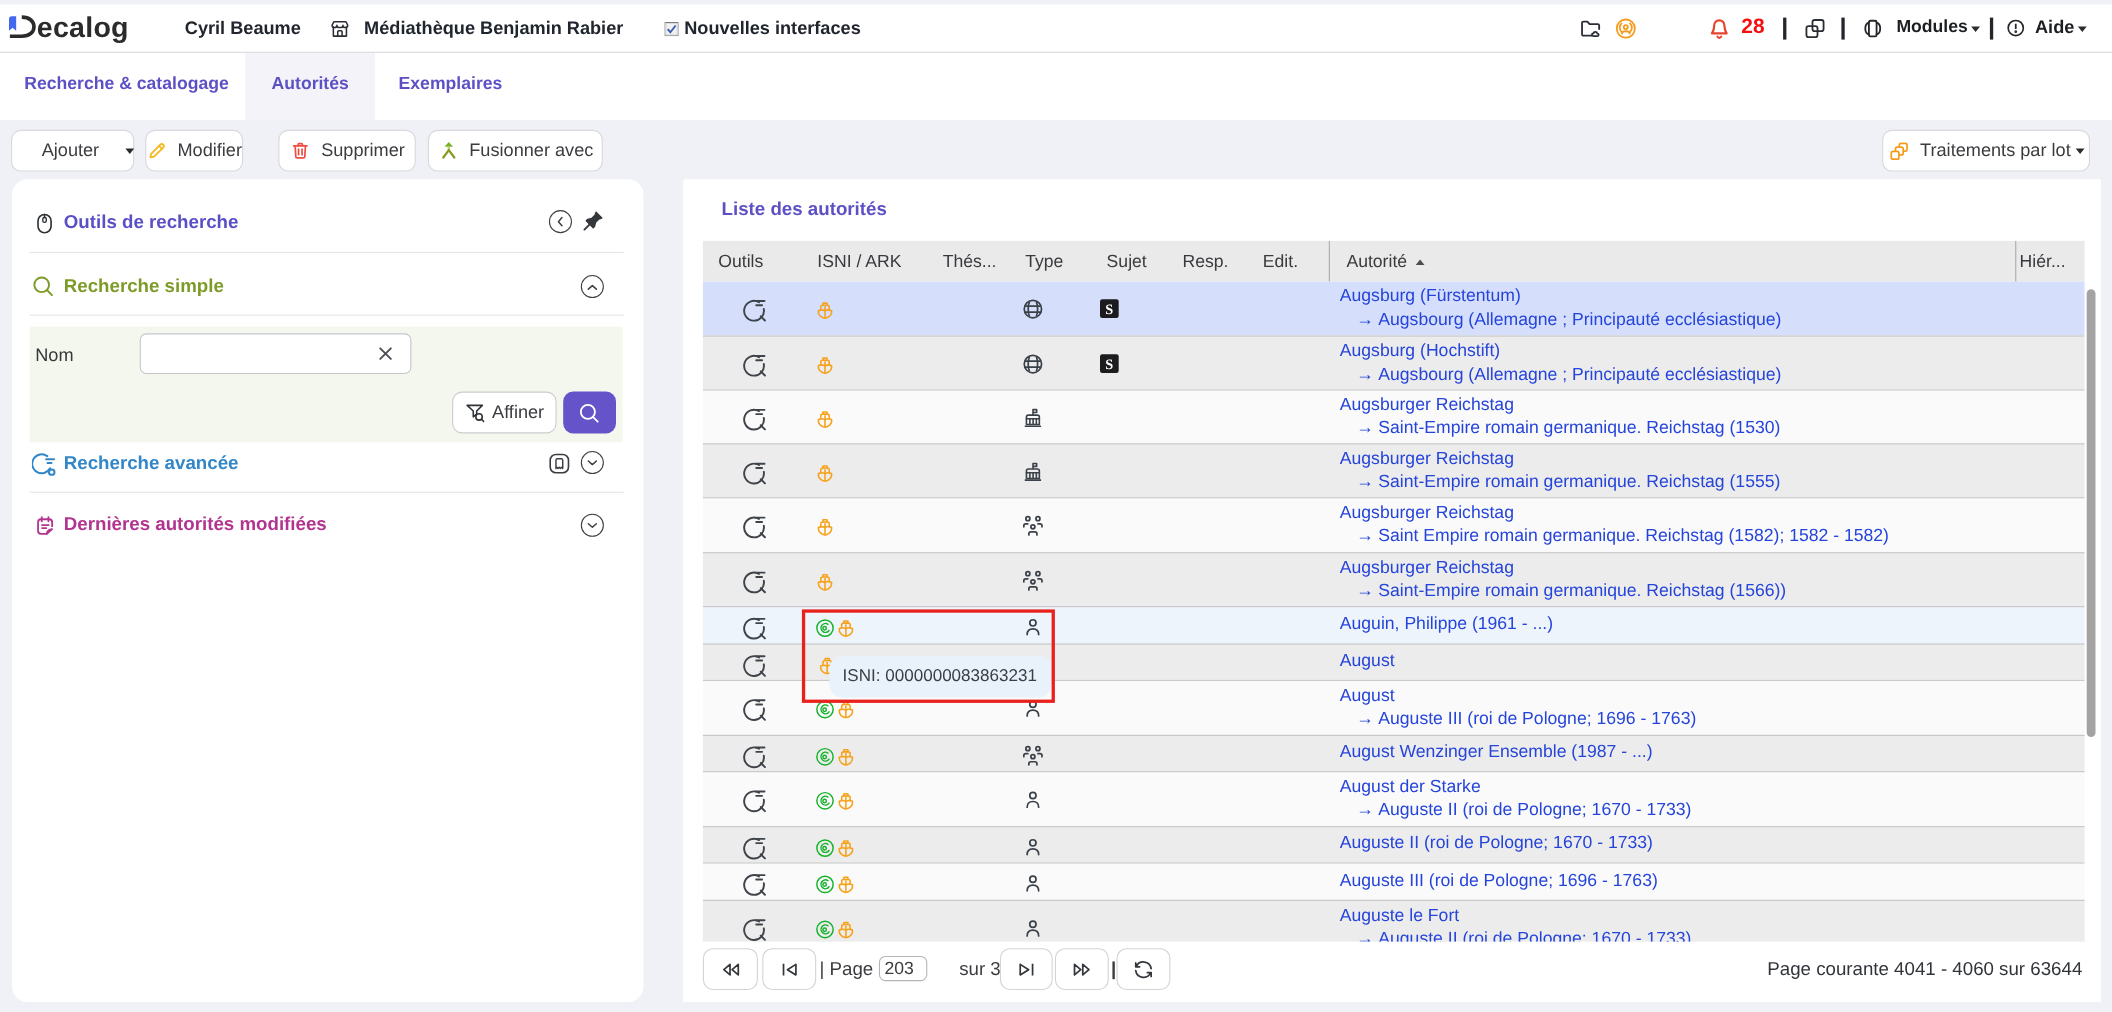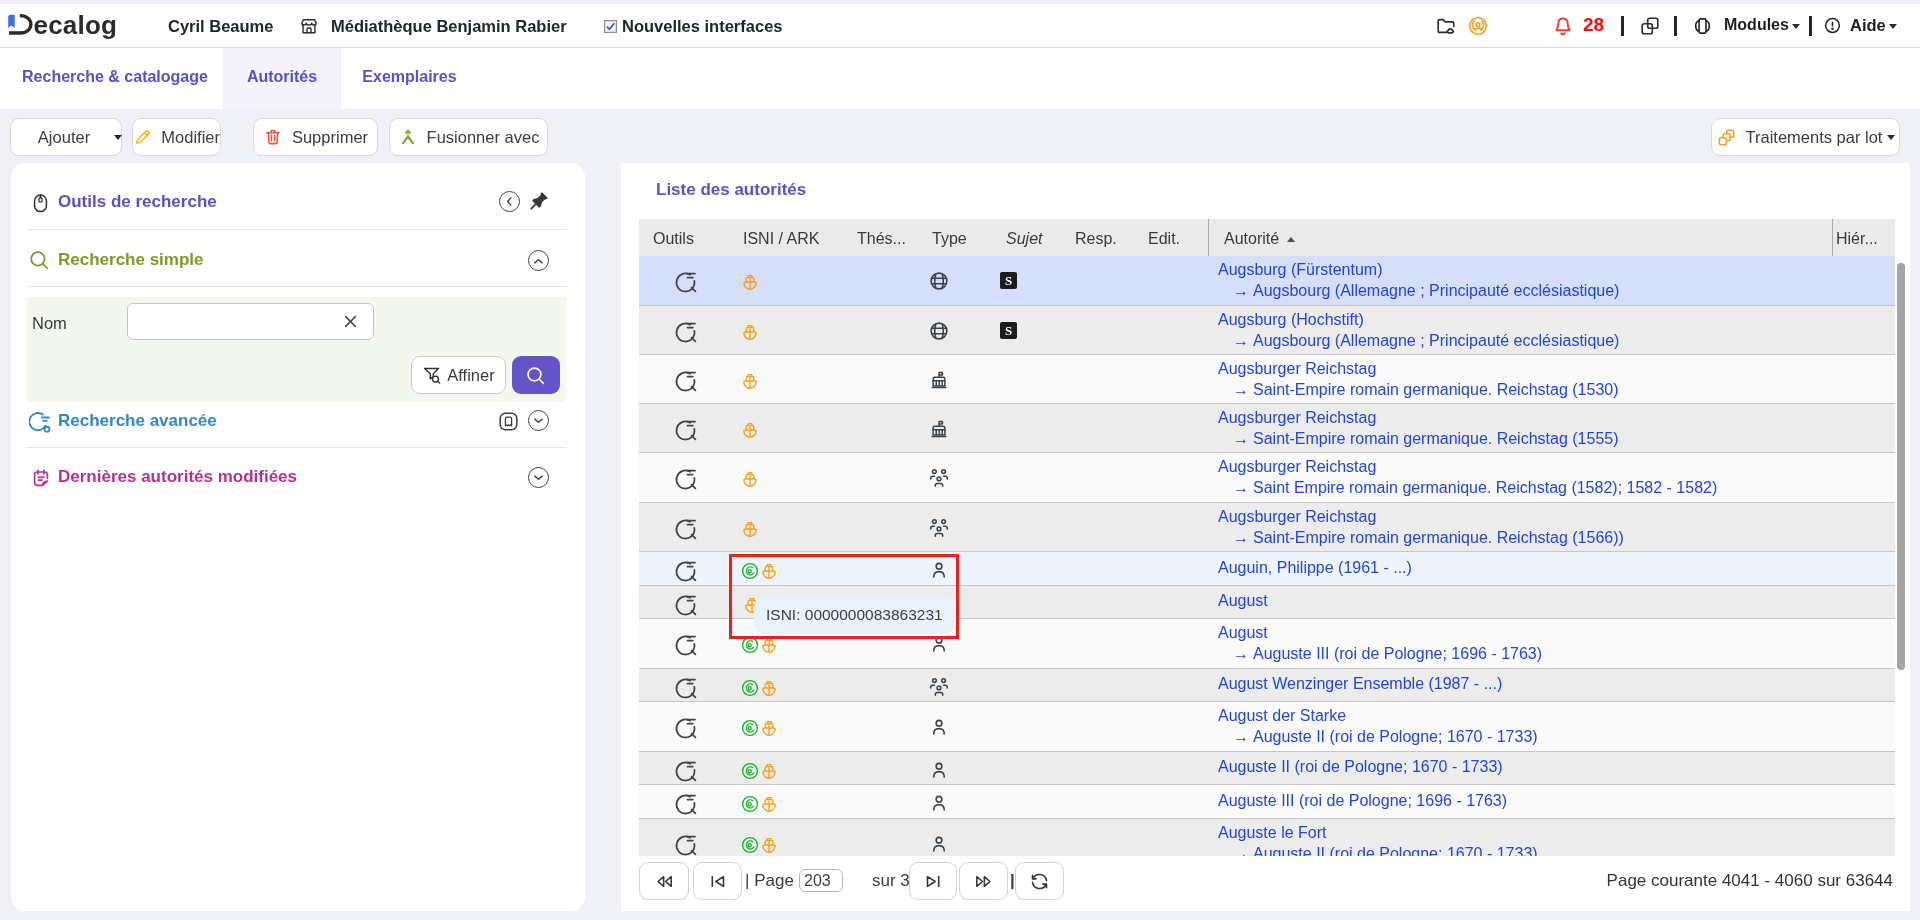--- a/index.html
+++ b/index.html
@@ -286,21 +286,21 @@
 </svg>
 
 <div id="rpanel">
   <div class="ltitle" style="left:35px; top:17px; color:#5c50c4;">Liste des autorités</div>
 
   <div class="abs" style="left:18px; top:56px; width:1256px; height:37px; background:#eaeaea;">
     <div class="hcell" style="left:14px;">Outils</div>
     <div class="hcell" style="left:104px;">ISNI / ARK</div>
     <div class="hcell" style="left:218px;">Thés...</div>
     <div class="hcell" style="left:293px;">Type</div>
-    <div class="hcell" style="left:367px;font-style:italic;">Sujet</div>
+    <div class="hcell" style="left:367px;">Sujet</div>
     <div class="hcell" style="left:436px;">Resp.</div>
     <div class="hcell" style="left:509px;">Edit.</div>
     <div class="hcell" style="left:585px;">Autorité <span style="display:inline-block; width:0; height:0; border-left:4.5px solid transparent; border-right:4.5px solid transparent; border-bottom:5.5px solid #4a4d52; vertical-align:2px; margin-left:3px;"></span></div>
     <div class="hcell" style="left:1197px;">Hiér...</div>
     <div class="abs" style="left:569px; top:0; width:1px; height:37px; background:#ababab;"></div>
     <div class="abs" style="left:1193px; top:0; width:1px; height:37px; background:#ababab;"></div>
   </div>
 
   <div id="rows">
   <div class="row" style="top:93px; height:49px; background:#d5dffc; ">

